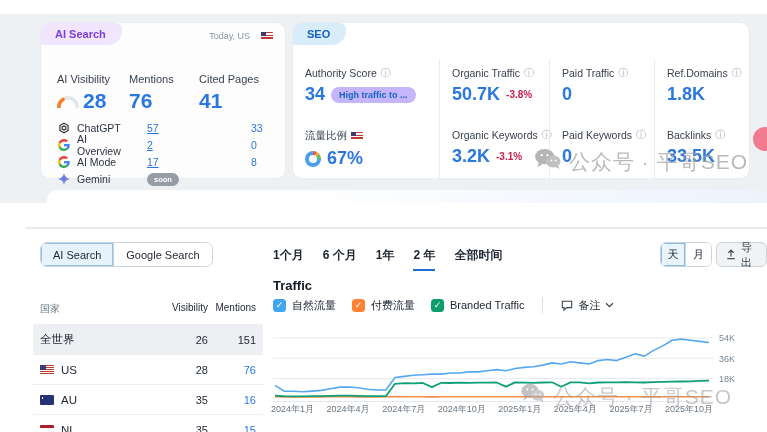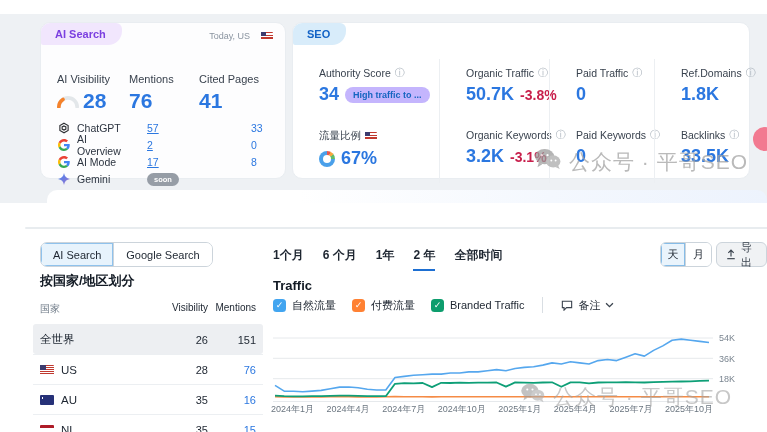--- a/index.html
+++ b/index.html
@@ -43,27 +43,27 @@
   .engine-row { display:flex; align-items:center; height:16px; margin-top:1px; }
   .engine-ico { width:14px; height:14px; display:inline-flex; align-items:center; justify-content:center; margin-right:6px; }
   .engine-name { font-size:10.5px; color:#2c3440; width:52px; }
   .engine-m { font-size:10.5px; color:#2b77e0; width:70px; padding-left:18px;text-decoration:underline; }
   .engine-c { font-size:10.5px; color:#2b77e0; padding-left:52px; }
   .soon-pill { background:#969da6; color:#fff; font-size:7.5px; font-weight:bold; border-radius:7px; padding:2px 7px; margin-left:18px; }
 
   
   .seo-grid { position:absolute; left:0; top:36px; width:458px; height:118px; display:grid;
     grid-template-columns: 146px 110px 105px 97px; grid-template-rows:62px 62px; }
-  .seo-cell { padding:8px 0 0 26px; }
+  .seo-cell { padding:8px 0 0 12px; }
   .seo-cell.bord { border-left:1px solid #eceff2; }
   .seo-label { font-size:10.5px; color:#39424e; display:flex; align-items:center; gap:4px; white-space:nowrap; }
   .info-ico { color:#a8b1ba; font-size:10px; line-height:1; }
   .seo-value-row { display:flex; align-items:center; gap:6px; margin-top:5px; }
   .seo-value { font-size:18px; font-weight:bold; color:#2b77e0; }
-  .delta { font-size:14px; font-weight:bold; color:#c8204c; }
+  .delta { font-size:10px; font-weight:bold; color:#c8204c; }
   .tag-pill { background:#c4b5fd; color:#1565c0; font-size:9px; font-weight:bold; border-radius:10px; padding:3px 8px; white-space:nowrap; }
   .donut { width:16px; height:16px; border-radius:50%;
     background:conic-gradient(#e8584e 0 7%, #f5a53f 7% 15%, #63bd68 15% 24%, #4aa0ea 24% 100%);
     display:flex; align-items:center; justify-content:center; }
   .donut::after { content:""; width:8px; height:8px; border-radius:50%; background:#fff; }
 
   
   .watermark { position:absolute; display:flex; gap:8px; color:#a7a7a7; opacity:.75; pointer-events:none; }
   .wm-text { font-size:21px; letter-spacing:1px; color:#a3a3a3; }
   #wm-top { left:534px; top:148px; }
@@ -351,21 +351,20 @@
   <div class="export-btn">
     <span>
         <svg width="10" height="11" viewBox="0 0 12 13">
       <path d="M6 9 V1.5 M2.8 4.5 L6 1.2 9.2 4.5" fill="none" stroke="#3a434e" stroke-width="1.4"></path>
       <path d="M1.5 11.5 h9" stroke="#3a434e" stroke-width="1.4"></path>
     </svg>
       </span>
     <span>导出</span>
   </div>
 
-  <div class="section-title" id="country-title">按国家/地区划分</div>
 
   <div class="ctable">
     <div class="thead">
       <span class="col-country">国家</span>
       <span class="col-vis">Visibility</span>
       <span class="col-men">Mentions</span>
     </div>
     <div class="trow hl">
       <span class="col-country">全世界</span>
       <span class="col-vis">26</span>

